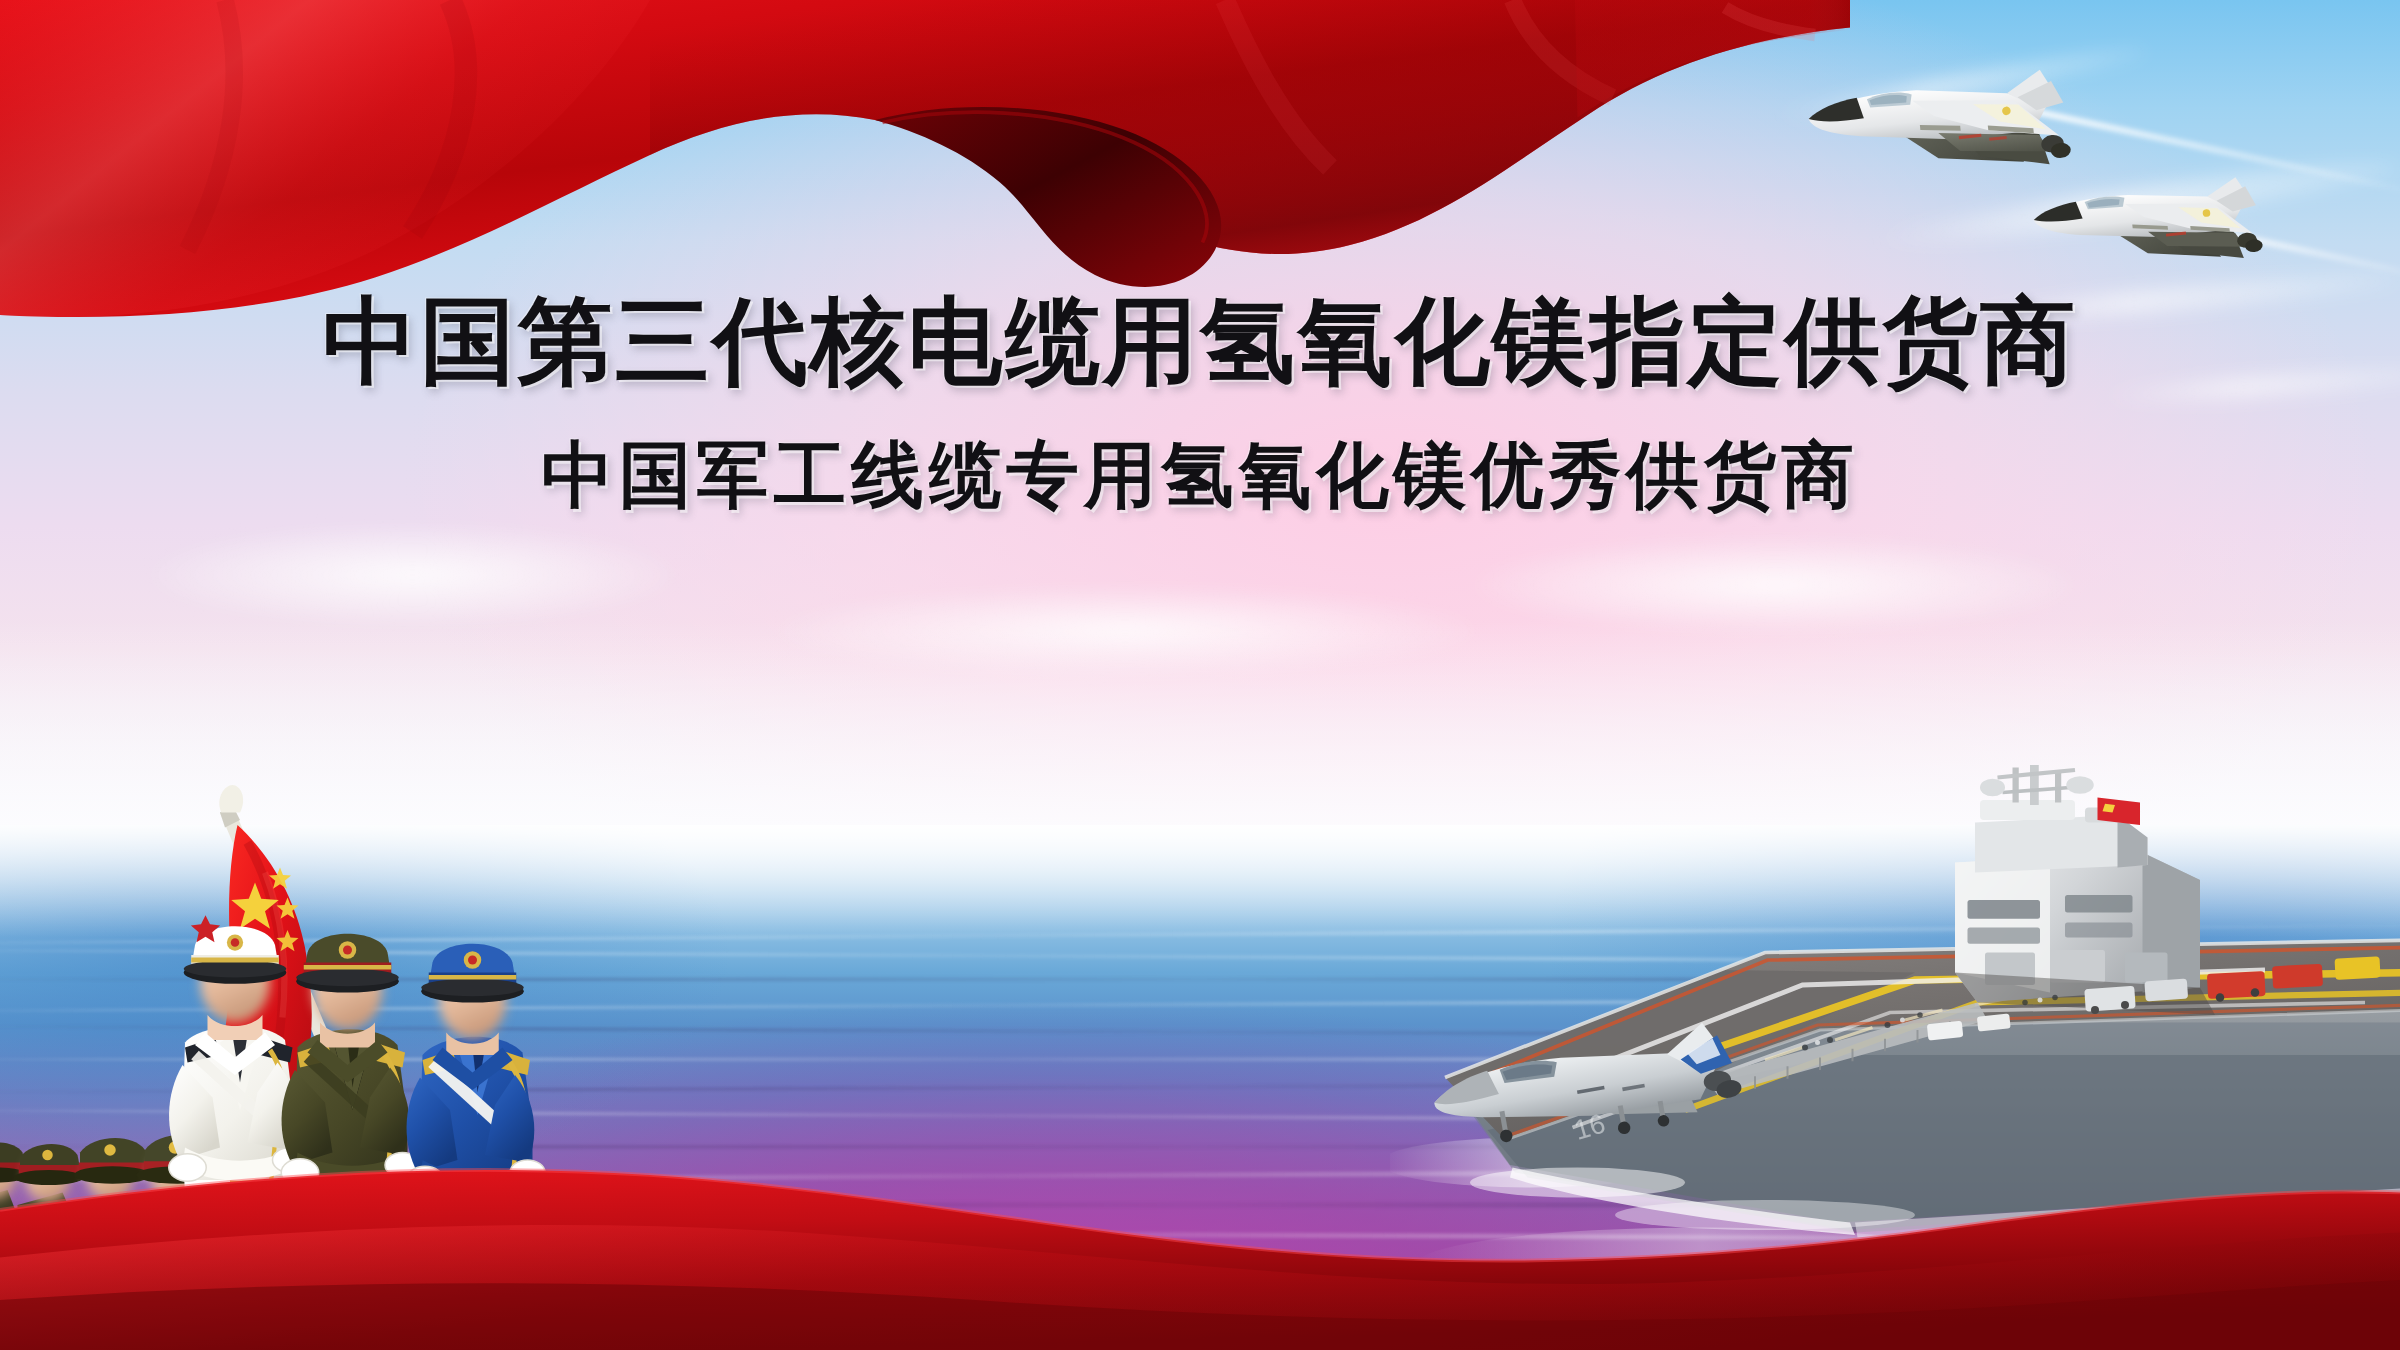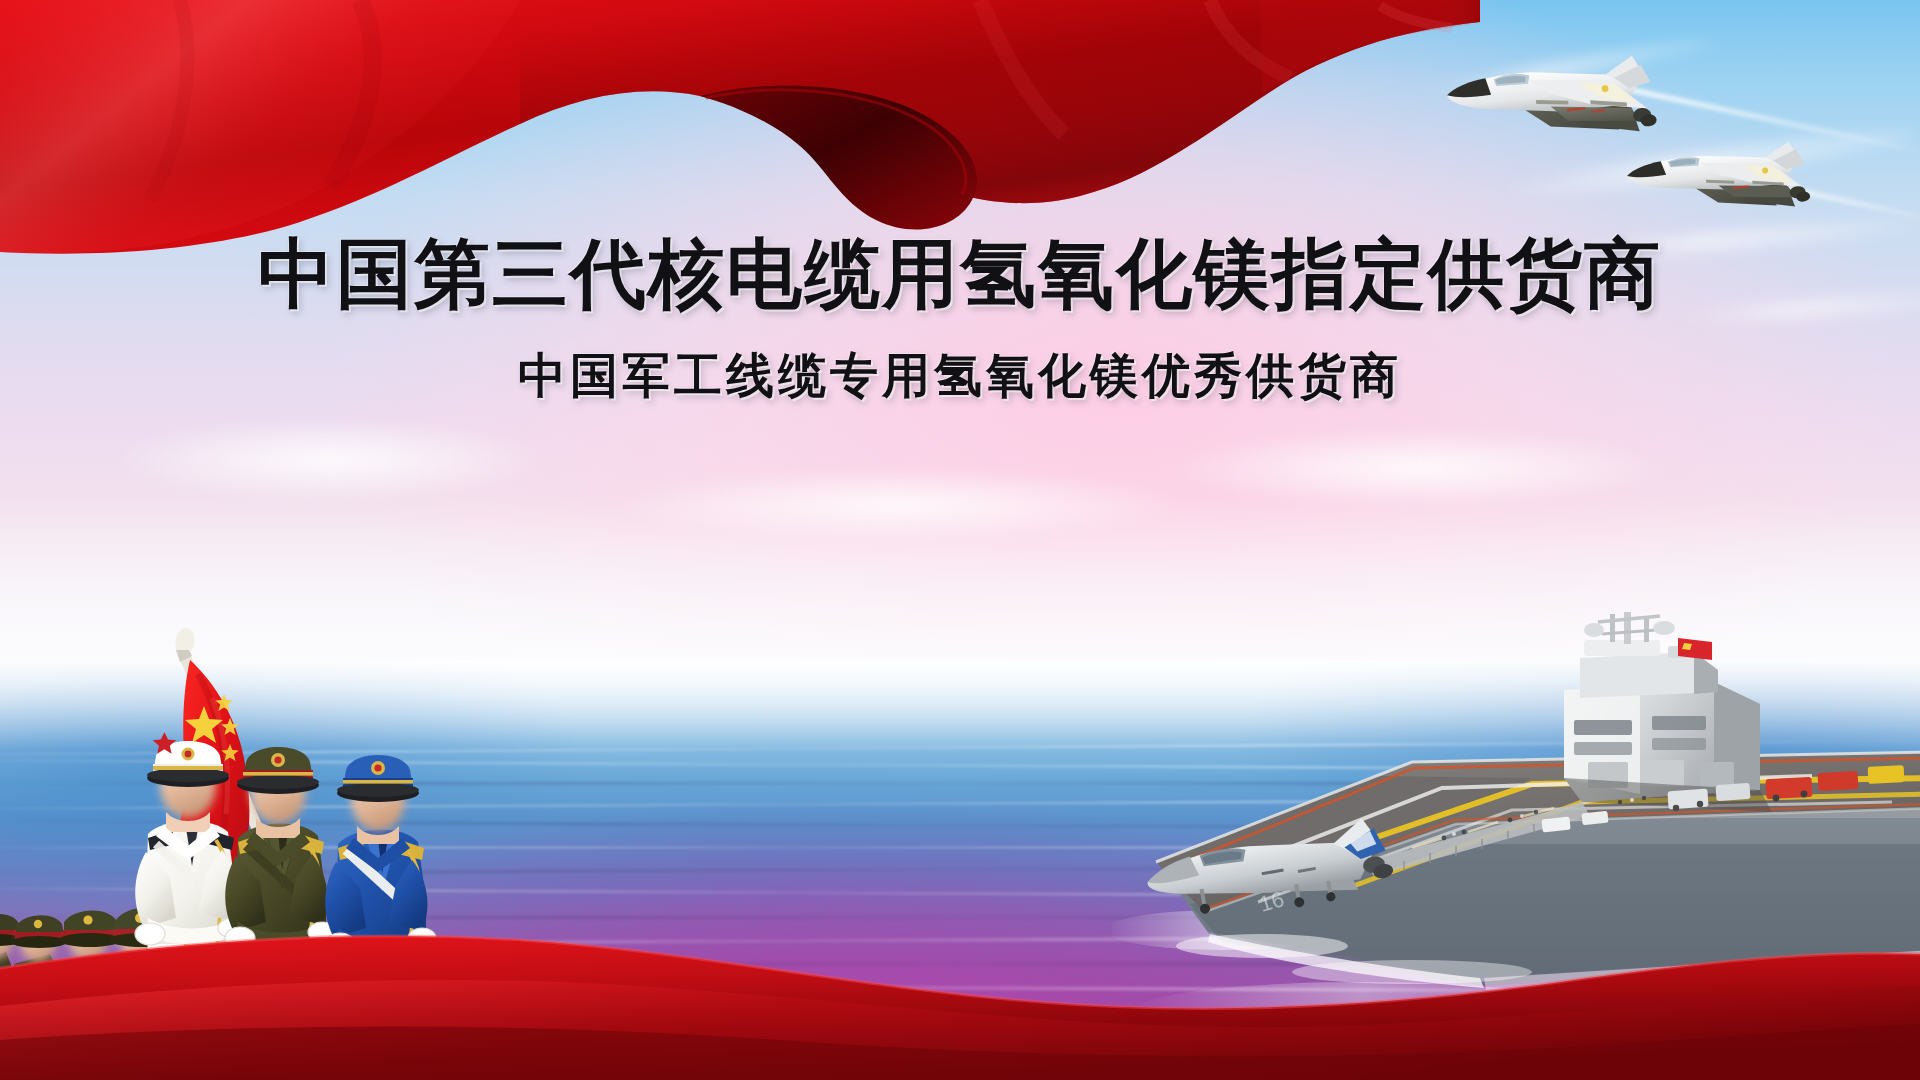--- a/index.html
+++ b/index.html
@@ -81,21 +81,21 @@
     color: #111014;
     letter-spacing: 2px;
     line-height: 1.0;
     white-space: nowrap;
     text-shadow:
       2px 2px 0 rgba(255,255,255,0.55),
       -1px -1px 0 rgba(255,255,255,0.35),
       3px 4px 7px rgba(90,90,110,0.33);
   }
   .title-1 { font-size: 76px; }
-  .title-2 { font-size: 48px; margin-top: 40px; letter-spacing: 4px; }
+  .title-2 { font-size: 58px; margin-top: 40px; letter-spacing: 4px; }
 
   
   .sea {
     position:absolute;
     left:0; right:0;
     top: 660px;
     height: 420px;
     overflow:hidden;
   }
   .sea-grad {

